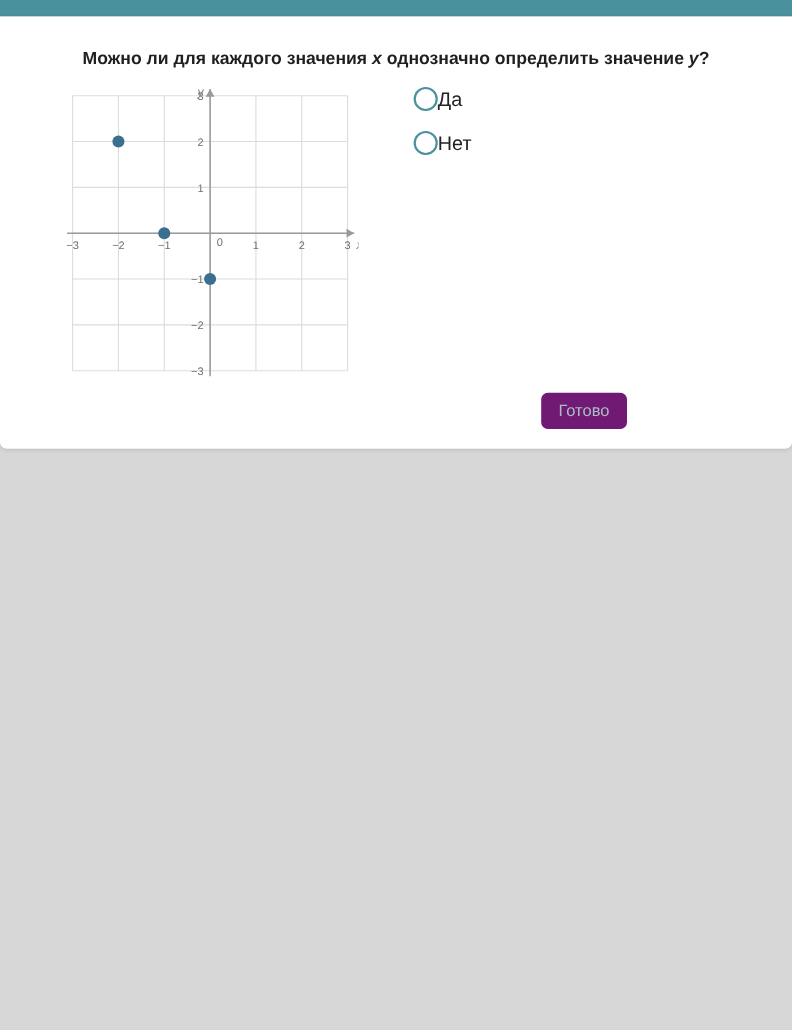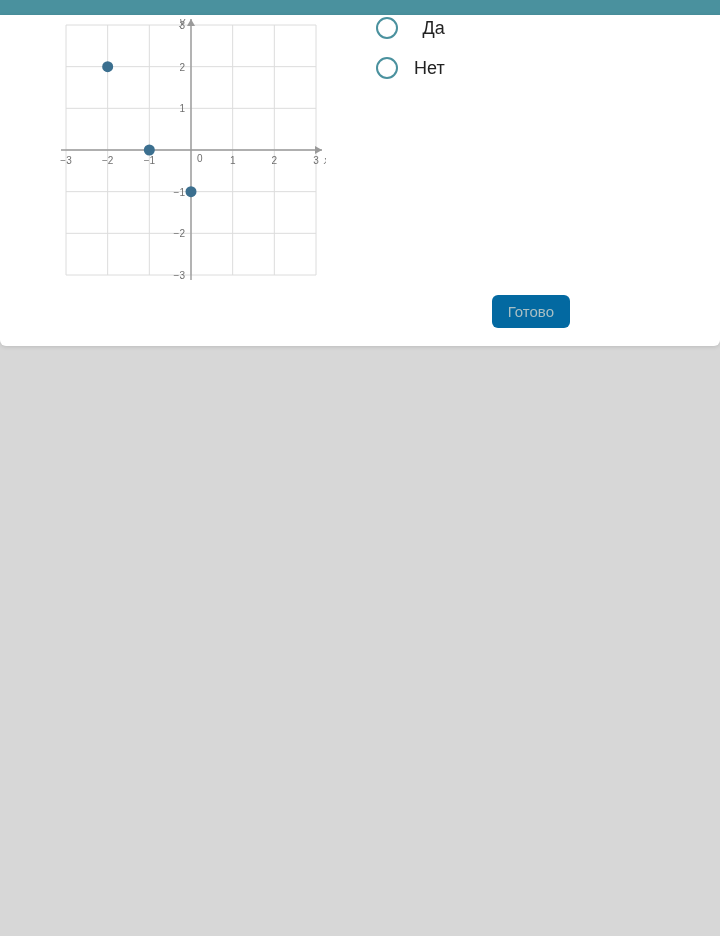--- a/index.html
+++ b/index.html
@@ -70,58 +70,60 @@
     display: flex;
     align-items: flex-start;
     padding: 0 40px 0 46px;
     gap: 50px;
   }
   .chart-box { width: 280px; height: 270px; position: relative; }
   .answers { padding-top: 2px; }
   .answer {
     display: flex;
     align-items: center;
-    gap: 16px;
+    gap: 0;
     font-size: 18px;
     color: #222;
     margin-bottom: 18px;
     cursor: pointer;
-    justify-content: space-between;
   }
   .radio {
     width: 22px; height: 22px;
     border: 2px solid #4a919e;
     border-radius: 50%;
     flex: 0 0 22px;
   }
   .submit-row {
     display: flex;
     justify-content: flex-end;
     padding: 10px 150px 4px 0;
   }
   .submit-btn {
-    background: #0369a1;
+    background: #701a75;
     color: #a9bfc4;
     border: none;
     border-radius: 6px;
     padding: 8px 16px;
     font-size: 15px;
     cursor: not-allowed;
   }
   .axis-label { font-size: 11px; fill: #7a7a7a; font-style: italic; }
   .tick-label { font-size: 10px; fill: #6f6f6f; }
 </style>
 </head>
 <body>
 
 <div class="app-header"></div>
 
 <div class="card">
 
 
+  <div class="question">
+    <span>Можно ли для каждого значения </span><span class="var">x</span><span> однозначно определить значение </span><span class="var">y</span><span>?</span>
+  </div>
 
   <div class="content-row">
     <div class="chart-box">
       <svg id="chart-svg" width="280" height="270" viewBox="0 0 280 270">
           <line x1="20" y1="10" x2="20" y2="260" stroke="#dcdcdc" stroke-width="1"></line>
           <line x1="61.666666666666664" y1="10" x2="61.666666666666664" y2="260" stroke="#dcdcdc" stroke-width="1"></line>
           <line x1="103.33333333333333" y1="10" x2="103.33333333333333" y2="260" stroke="#dcdcdc" stroke-width="1"></line>
           <line x1="145" y1="10" x2="145" y2="260" stroke="#dcdcdc" stroke-width="1"></line>
           <line x1="186.66666666666666" y1="10" x2="186.66666666666666" y2="260" stroke="#dcdcdc" stroke-width="1"></line>
           <line x1="228.33333333333334" y1="10" x2="228.33333333333334" y2="260" stroke="#dcdcdc" stroke-width="1"></line>

